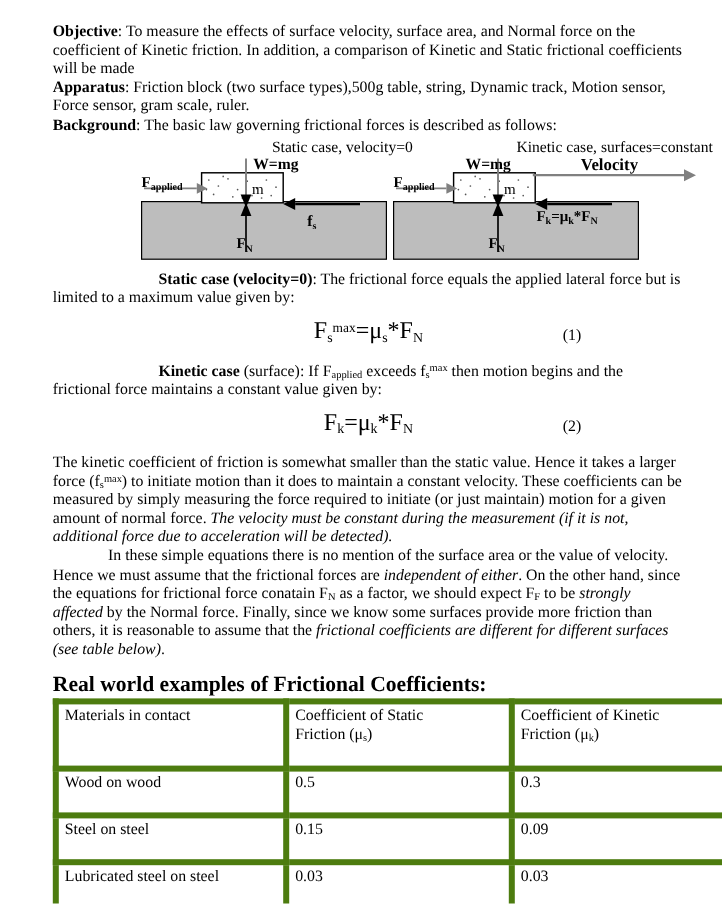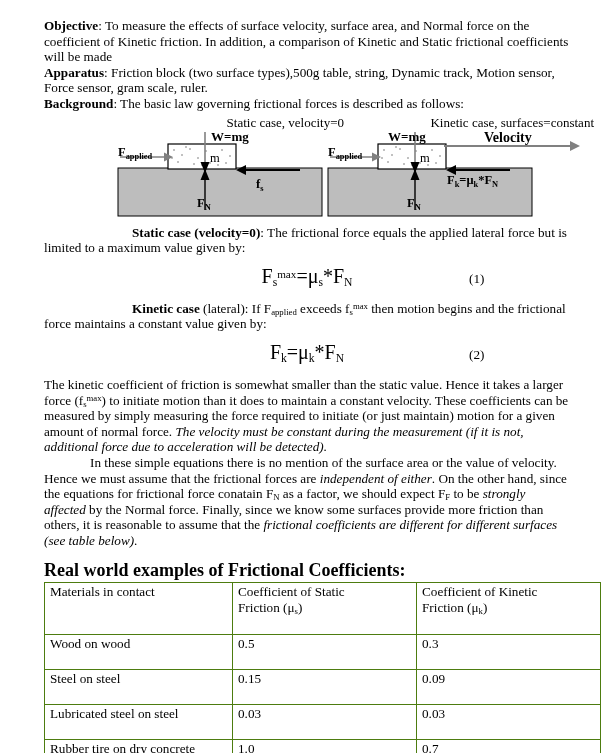--- a/index.html
+++ b/index.html
@@ -86,21 +86,21 @@
     font-size: 18px;
     margin: 12px 0 1px 0;
   }
   table.coef {
     border-collapse: collapse;
     width: 526px;
     table-layout: fixed;
     font-size: 13.2px;
   }
   table.coef td, table.coef th {
-    border: 1px solid #4d7c0f;
+    border: 5px solid #4d7c0f;
     padding: 1px 4px 17px 5px;
     text-align: left;
     font-weight: normal;
     vertical-align: top;
     line-height: 15.5px;
     height: 16px;
   }
   table.coef th { height: 33px; }
   .c1 { width: 178px; }
   .c2 { width: 174px; }
@@ -235,21 +235,21 @@
     </div>
   </div>
 
   <p class="para" style="text-indent:88px;"><span class="bold">Static case (velocity=0)</span><span>:  The frictional force equals the applied lateral force but is limited to a maximum value given by:</span></p>
 
   <div class="eqrow">
     <div class="eq"><span>F</span><sub>s</sub><sup>max</sup><span>=</span><span>μ</span><sub>s</sub><span>*F</span><sub>N</sub></div>
     <div class="eqnum">(1)</div>
   </div>
 
-  <p class="para" style="text-indent:88px;"><span class="bold">Kinetic case</span><span> (lateral): If F</span><sub>applied</sub><span> exceeds f</span><sub>s</sub><sup>max</sup><span> then motion begins and the frictional force maintains a constant value given by:</span></p>
+  <p class="para" style="text-indent:88px;"><span class="bold">Kinetic case</span><span> (surface): If F</span><sub>applied</sub><span> exceeds f</span><sub>s</sub><sup>max</sup><span> then motion begins and the frictional force maintains a constant value given by:</span></p>
 
   <div class="eqrow">
     <div class="eq"><span>F</span><sub>k</sub><span>=</span><span>μ</span><sub>k</sub><span>*F</span><sub>N</sub></div>
     <div class="eqnum">(2)</div>
   </div>
 
   <p class="para"><span>The kinetic coefficient of friction is somewhat  smaller than the static value.  Hence it takes a larger force (f</span><sub>s</sub><sup>max</sup><span>) to initiate motion than it does to maintain a constant velocity.  These coefficients can be measured by simply measuring the force required to initiate (or just maintain) motion for a given amount of normal force. </span><span class="ital">The velocity must be constant during the measurement (if it is not, additional force due to acceleration will be detected).</span></p>
 
   <p class="para indent"><span>In these simple equations there is no mention of the surface area or the value of velocity.  Hence we must assume that the frictional forces are </span><span class="ital">independent of either</span><span>.  On the other hand, since the equations for frictional force conatain F</span><sub>N</sub><span> as a factor, we should expect F</span><sub>F</sub><span> to be </span><span class="ital">strongly affected</span><span> by the Normal force.  Finally, since we know some surfaces provide more friction than others, it is reasonable to assume that the </span><span class="ital">frictional coefficients are different for different surfaces (see table below)</span><span>.</span></p>
 

